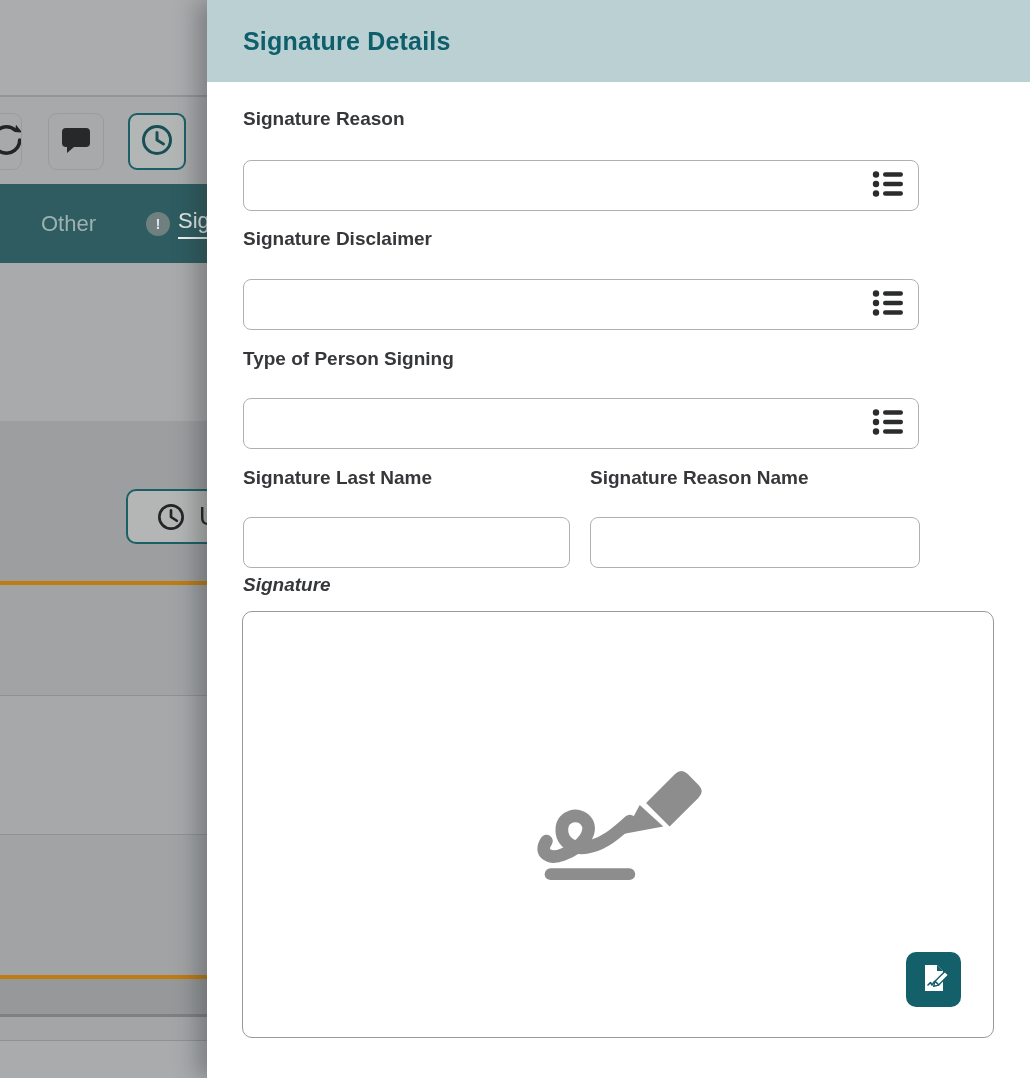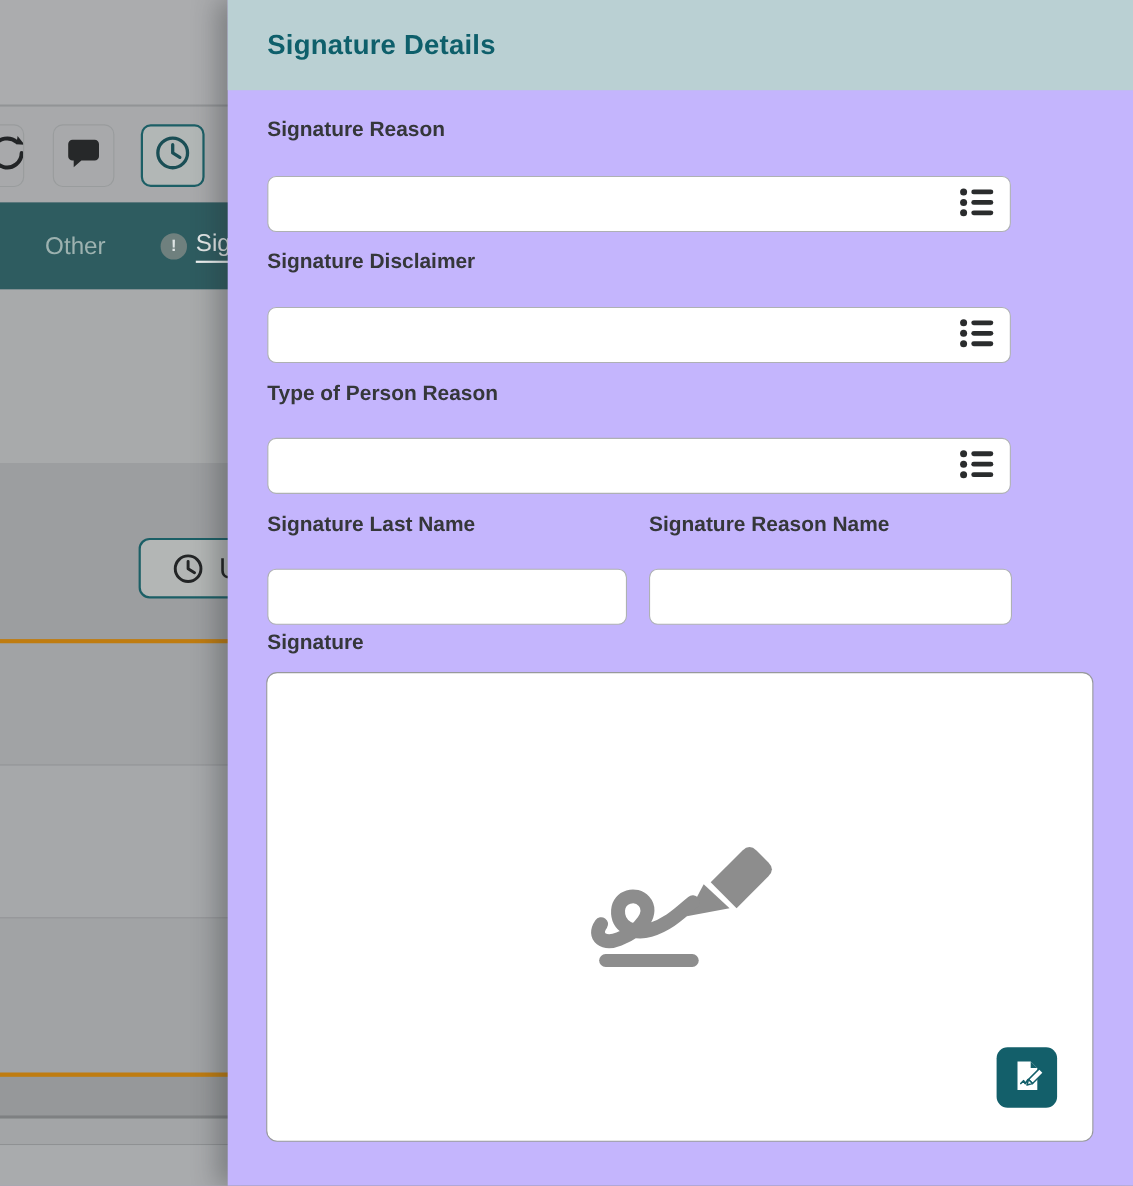--- a/index.html
+++ b/index.html
@@ -40,21 +40,21 @@
   .tab-sig { display:flex; align-items:center; margin-left:50px; gap:8px; }
   .warn-badge { width:24px; height:24px; border-radius:50%; background:#6f807e; color:#dfe5e5;
                 font-size:15px; font-weight:700; display:flex; align-items:center; justify-content:center; }
   .tab-sig-label { color:#e4e8e8; font-size:22px; border-bottom:2px solid #eef1f1; padding-bottom:3px; white-space:nowrap; }
 
   .u-button { position:absolute; left:126px; top:489px; width:130px; height:55px; border:2px solid #1b5f66;
               border-radius:10px; background:#b3b6b5; display:flex; align-items:center; padding-left:28px; gap:13px; }
   .u-button .lbl { font-size:26px; color:#1f2121; }
 
   
-  .panel { position:absolute; top:0; left:207px; width:823px; height:1078px; background:#c4b5fd;
+  .panel { position:absolute; top:0; left:207px; width:823px; height:1078px; background:#ffffff;
            box-shadow:-10px 0 22px rgba(40,44,46,.35); }
   .panel-header { height:82px; background:#bad0d3; display:flex; align-items:center; padding-left:36px; }
   .panel-title { color:#0e5f6b; font-size:25px; font-weight:700; letter-spacing:.2px; }
 
   .panel-body { position:relative; height:848px; }
   .fld-label { position:absolute; left:36px; font-size:19px; font-weight:700; color:#35373a; }
   .fld-box { position:absolute; left:36px; width:676px; height:51px; background:#fff;
              border:1px solid #aeb1b3; border-radius:8px; }
   .fld-box input { width:100%; height:100%; border:none; outline:none; background:transparent;
                    border-radius:8px; padding:0 52px 0 14px; font-size:17px; color:#333; }
@@ -179,21 +179,21 @@
                 <circle cx="4" cy="15" r="3.2"></circle>
                   <rect x="11" y="12.8" width="20" height="4.4" rx="2.2"></rect>
                 <circle cx="4" cy="24.5" r="3.2"></circle>
                   <rect x="11" y="22.3" width="20" height="4.4" rx="2.2"></rect>
               </g>
             </svg>
           </span>
         </button>
       </div>
 
-      <div class="fld-label" style="top:266px;">Type of Person Reason</div>
+      <div class="fld-label" style="top:266px;">Type of Person Signing</div>
       <div class="fld-box" style="top:316px;">
         <input type="text" value="" style="">
         <button class="list-btn">
           <span>
             <svg width="32" height="30" viewBox="0 0 32 30">
               <g fill="#2a2c2d">
                 <circle cx="4" cy="5.5" r="3.2"></circle>
                   <rect x="11" y="3.3" width="20" height="4.4" rx="2.2"></rect>
                 <circle cx="4" cy="15" r="3.2"></circle>
                   <rect x="11" y="12.8" width="20" height="4.4" rx="2.2"></rect>
@@ -207,21 +207,21 @@
 
       <div class="fld-label" style="top:385px;">Signature Last Name</div>
       <div class="fld-label half-label-2" style="top:385px;">Signature Reason Name</div>
       <div class="fld-box half-box" style="top:435px;">
         <input type="text" value="" style="">
       </div>
       <div class="fld-box half-box-2" style="top:435px;">
         <input type="text" value="" style="">
       </div>
 
-      <div class="fld-label" style="top:492px;">Signature</div>
+      <div class="fld-label" style="top:492px;font-style:italic;">Signature</div>
       <div class="sig-pad">
         <span>
           <svg width="172" height="134" viewBox="0 0 190 148">
             <g fill="#8d8d8d">
               <rect x="14" y="124" width="100" height="13" rx="6.5"></rect>
               <path d="M126,52 L158,20 Q165,13 172,20 L184,32 Q191,39 184,46 L152,78 Z"></path>
               <path d="M102,86 L119,54 L145,78 Z"></path>
             </g>
             <path d="M16,94 C7,107 19,115 34,109 C57,100 69,82 59,71 C51,62 34,66 33,80 C32,96 48,105 65,100 C83,95 95,83 108,72" fill="none" stroke="#8d8d8d" stroke-width="14" stroke-linecap="round" stroke-linejoin="round"></path>
           </svg>

